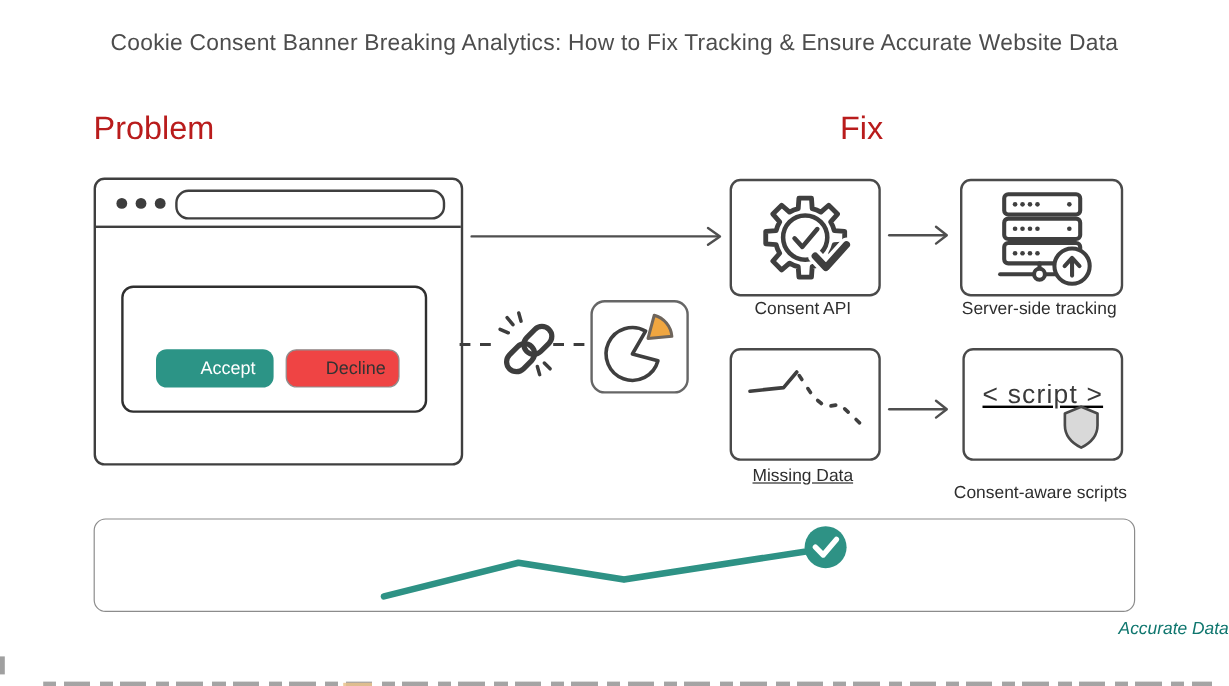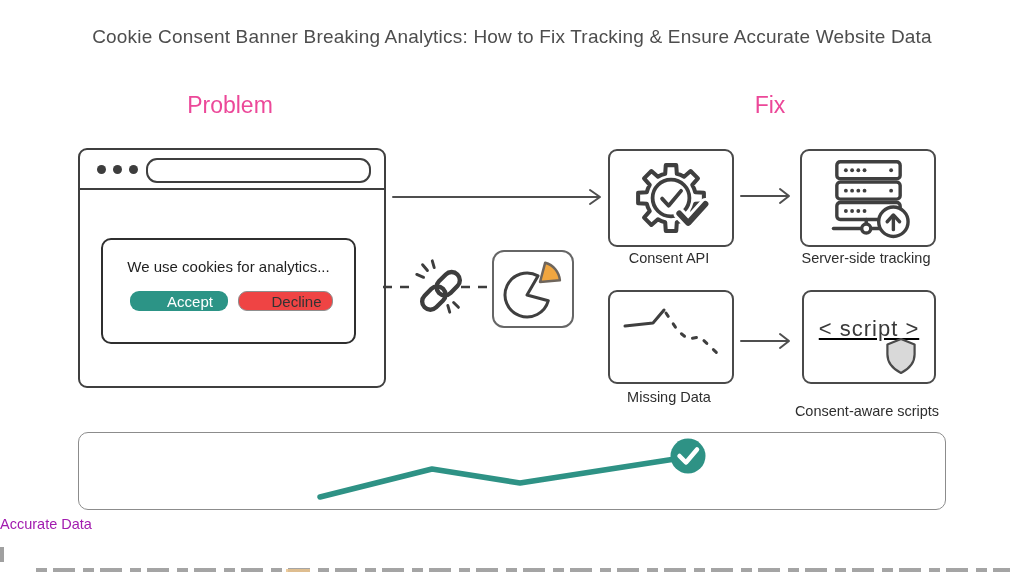--- a/index.html
+++ b/index.html
@@ -1,58 +1,58 @@
 <!DOCTYPE html>
 <html><head>
 <meta charset="utf-8">
 <style>
   html,body{margin:0;padding:0;background:#fff;}
   body{width:1024px;height:572px;overflow:hidden;font-family:"Liberation Sans",sans-serif;}
   .stage{position:relative;width:1024px;height:572px;background:#fff;}
   .abs{position:absolute;}
 
   .title{left:0;right:0;top:26px;text-align:center;font-size:19px;color:#4d4d4d;letter-spacing:.2px;}
-  .heading{font-size:23px;color:#ec4899;font-weight:500;text-align:center;}
+  .heading{font-size:27px;color:#b91c1c;font-weight:500;text-align:left;}
   .heading-problem{left:78px;width:304px;top:92px;}
   .heading-fix{left:700px;width:140px;top:92px;}
 
   
   .browser{left:78px;top:148px;width:304px;height:236px;border:2.5px solid #3f3f3f;border-radius:9px;background:#fff;}
   .toolbar{position:absolute;left:0;top:0;right:0;height:38px;border-bottom:2.5px solid #3f3f3f;}
   .dot{position:absolute;top:15px;width:9px;height:9px;border-radius:50%;background:#3d3d3d;}
   .urlbar{position:absolute;left:66px;top:8px;width:221px;height:21px;border:2px solid #3f3f3f;border-radius:11px;background:#fff;}
 
   
   .dialog{position:absolute;left:21px;top:88px;width:251px;height:102px;border:2.5px solid #2f2f2f;border-radius:10px;background:#fff;}
   .dialog-msg{position:absolute;left:0;right:0;top:18px;text-align:center;font-size:15px;color:#1f1f1f;}
-  .btn{position:absolute;top:51px;height:20px;border-radius:9px;font-size:15px;display:flex;align-items:center;justify-content:center;padding-left:28px;}
+  .btn{position:absolute;top:51px;height:32px;border-radius:9px;font-size:15px;display:flex;align-items:center;justify-content:center;padding-left:28px;}
   .btn-accept{left:27px;width:98px;background:#2C9486;color:#fff;border:none;}
   .btn-decline{left:135px;width:95px;background:#ef4444;color:#333;border:1.5px solid #8f8f8f;}
 
   
   .card{border:2px solid #4a4a4a;border-radius:9px;background:#fff;display:flex;align-items:center;justify-content:center;text-decoration:underline;}
   .card-consent{left:608px;top:149px;width:122px;height:94px;}
   .card-server{left:800px;top:149px;width:132px;height:94px;}
   .card-missing{left:608px;top:290px;width:122px;height:90px;}
   .card-scripts{left:802px;top:290px;width:130px;height:90px;}
   .card-label{font-size:14.5px;color:#2e2e2e;text-align:center;}
   .lbl-consent{left:593px;width:152px;top:250px;}
   .lbl-server{left:780px;width:172px;top:250px;}
-  .lbl-missing{left:593px;width:152px;top:389px;}
+  .lbl-missing{left:593px;width:152px;top:389px;text-decoration:underline;}
   .lbl-scripts{left:782px;width:170px;top:403px;}
 
   .script-text{font-size:22px;color:#3a3a3a;letter-spacing:1px;position:relative;top:-8px;}
   .shield-wrap{position:absolute;right:16px;bottom:6px;width:34px;height:40px;}
 
   
   .pie-box{left:492px;top:250px;width:78px;height:74px;border:2px solid #666;border-radius:12px;background:#fff;}
 
   
   .bottom-panel{left:78px;top:432px;width:866px;height:76px;border:1.5px solid #8c8c8c;border-radius:10px;background:#fff;}
-  .accurate-label{left:0;right:0;top:516px;text-align:left;font-size:14.5px;color:#a21caf;}
+  .accurate-label{left:0;right:0;top:516px;text-align:right;font-size:14.5px;color:#0f766e;font-style:italic;}
 
   
   .edge-dashes{left:36px;right:14px;bottom:0;height:4px;opacity:.5;
     background:repeating-linear-gradient(90deg,#4a4a4a 0 11px,transparent 11px 17px,#4a4a4a 17px 39px,transparent 39px 47px);}
   .edge-orange{left:286px;bottom:0;width:24px;height:3px;background:#e9c28c;opacity:.85;}
   .edge-notch{left:0;bottom:10px;width:4px;height:15px;background:#777;opacity:.7;}
   .overlay-svg{left:0;top:0;pointer-events:none;}
 </style>
 </head>
 <body>
@@ -64,21 +64,20 @@
   <div class="abs heading heading-fix">Fix</div>
 
   <div class="abs browser">
     <div class="toolbar">
       <span class="dot" style="left:17px;"></span>
       <span class="dot" style="left:33px;"></span>
       <span class="dot" style="left:49px;"></span>
       <div class="urlbar"></div>
     </div>
     <div class="dialog">
-      <div class="dialog-msg">We use cookies for analytics...</div>
       <button class="btn btn-accept">Accept</button>
       <button class="btn btn-decline">Decline</button>
     </div>
   </div>
 
   <div class="abs card card-consent">
     <svg width="76" height="76" viewBox="0 0 64 64">
       <path d="M52.4,27.1 L59.7,27.6 L59.7,36.4 L52.4,36.9 A21,21 0 0 1 49.9,43.0 L54.7,48.5 L48.5,54.7 L43.0,49.9 A21,21 0 0 1 36.9,52.4 L36.4,59.7 L27.6,59.7 L27.1,52.4 A21,21 0 0 1 21.0,49.9 L15.5,54.7 L9.3,48.5 L14.1,43.0 A21,21 0 0 1 11.6,36.9 L4.3,36.4 L4.3,27.6 L11.6,27.1 A21,21 0 0 1 14.1,21.0 L9.3,15.5 L15.5,9.3 L21.0,14.1 A21,21 0 0 1 27.1,11.6 L27.6,4.3 L36.4,4.3 L36.9,11.6 A21,21 0 0 1 43.0,14.1 L48.5,9.3 L54.7,15.5 L49.9,21.0 A21,21 0 0 1 52.4,27.1 Z" fill="#fff" stroke="#3f3f3f" stroke-width="3.4" stroke-linejoin="round"></path>
       <circle cx="32" cy="32" r="15.5" fill="#fff" stroke="#3f3f3f" stroke-width="3.2"></circle>
       <polyline points="24.5,32.5 30,38.5 40.5,26" fill="none" stroke="#3f3f3f" stroke-width="3.2" stroke-linecap="round" stroke-linejoin="round"></polyline>

